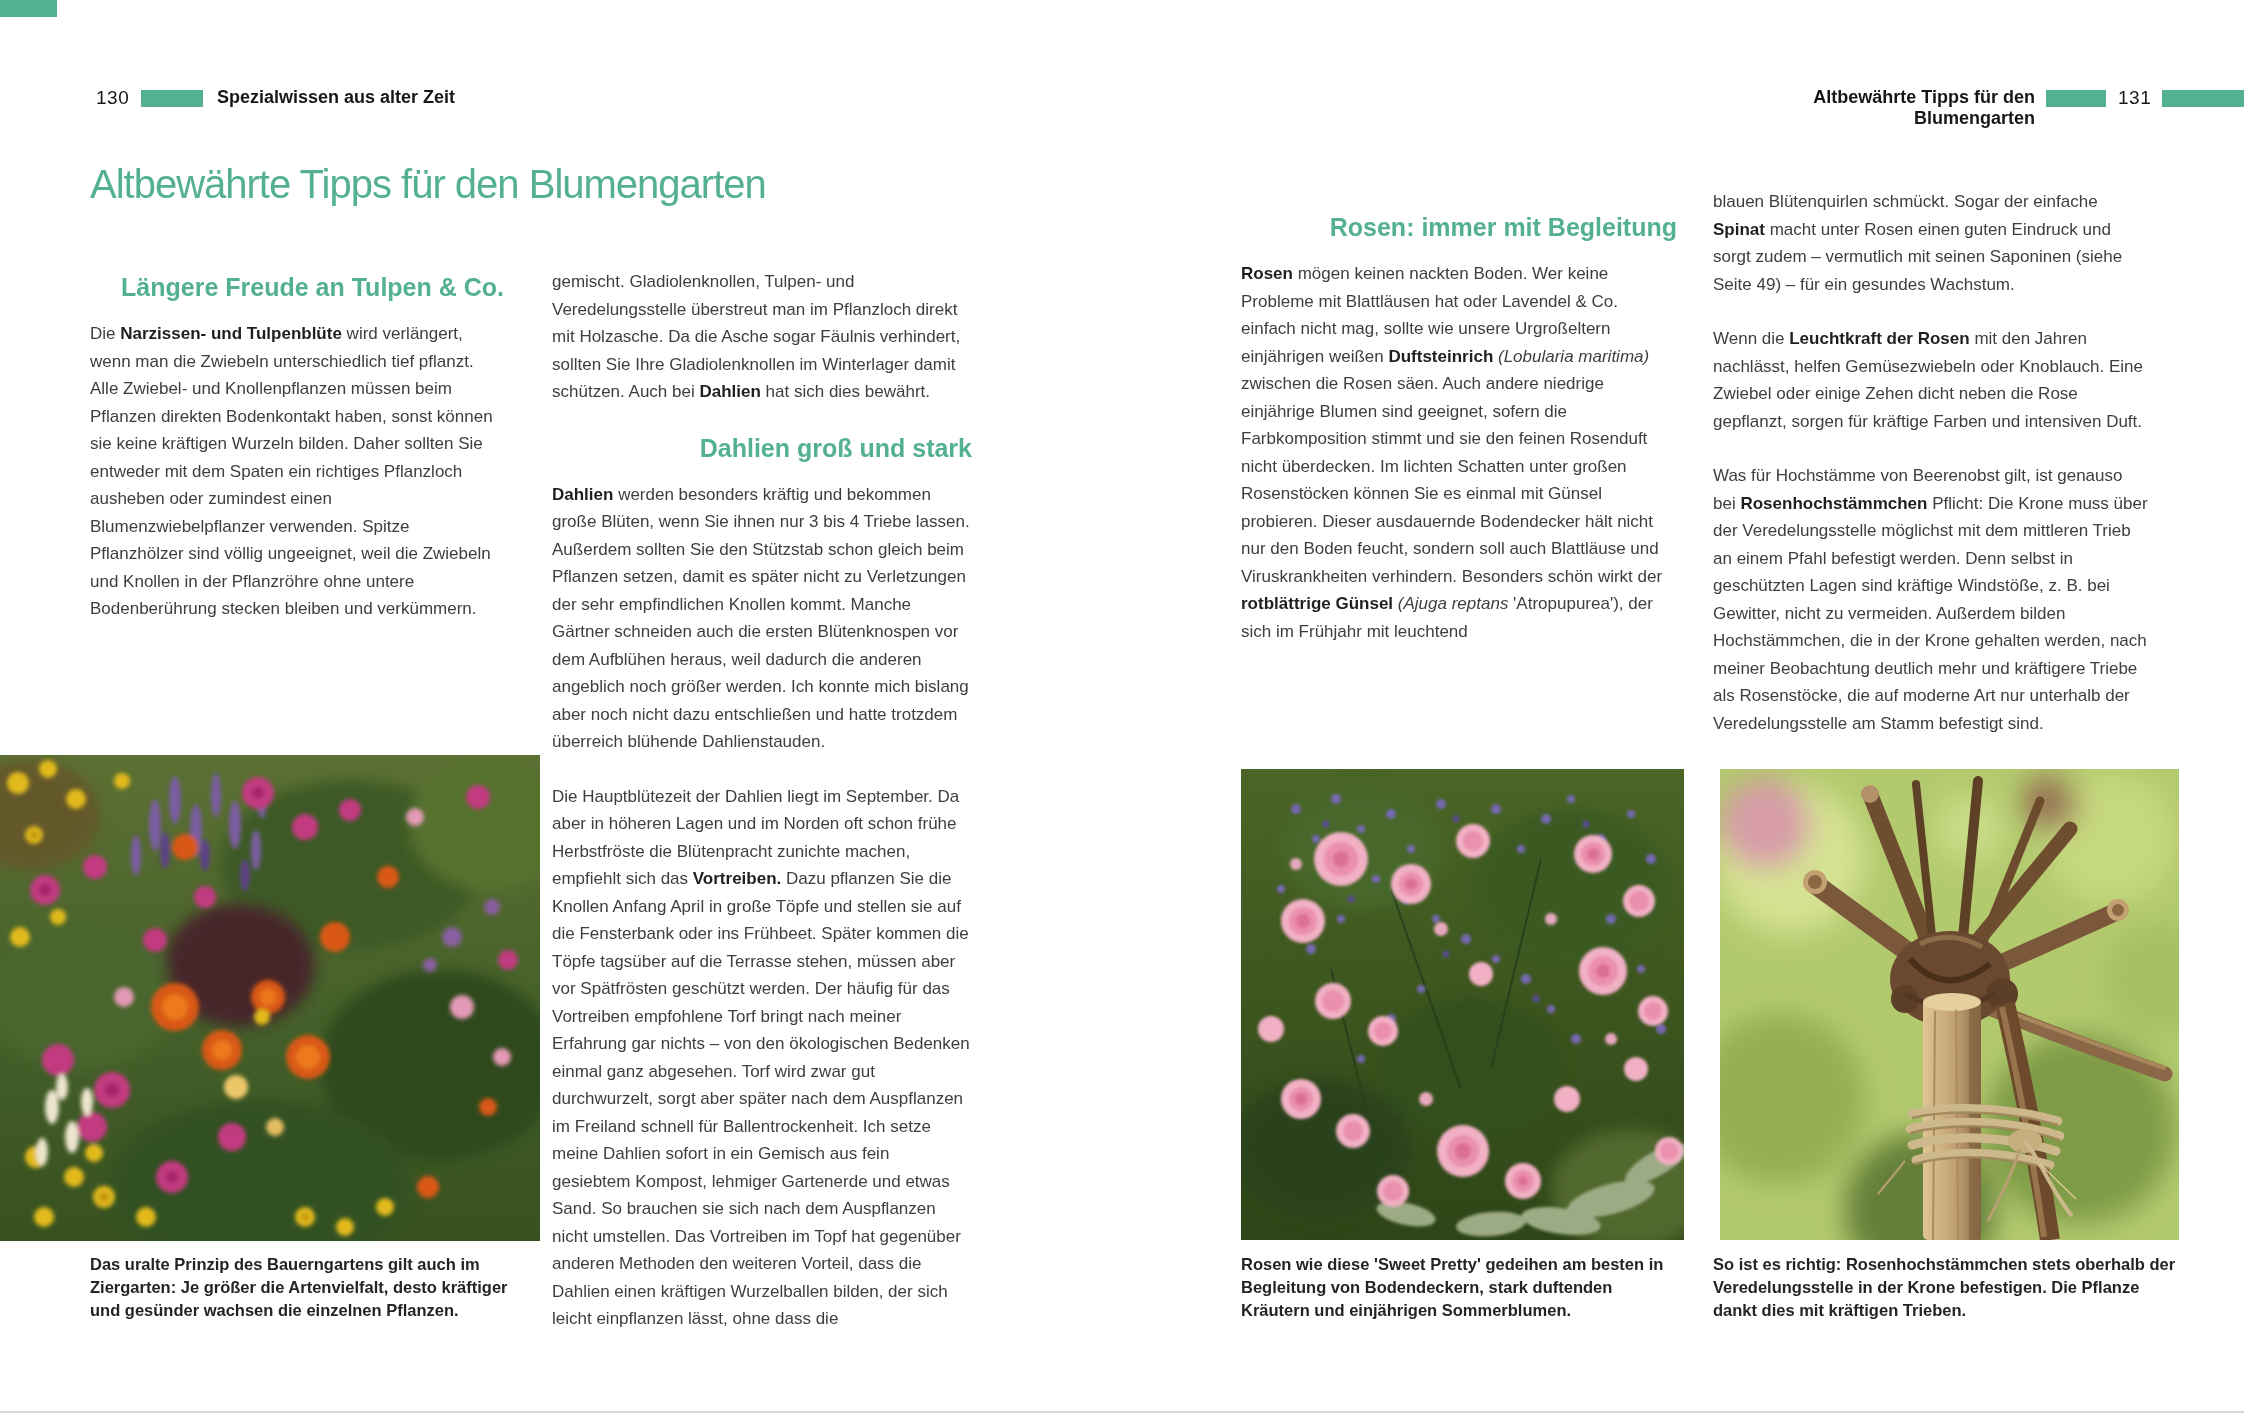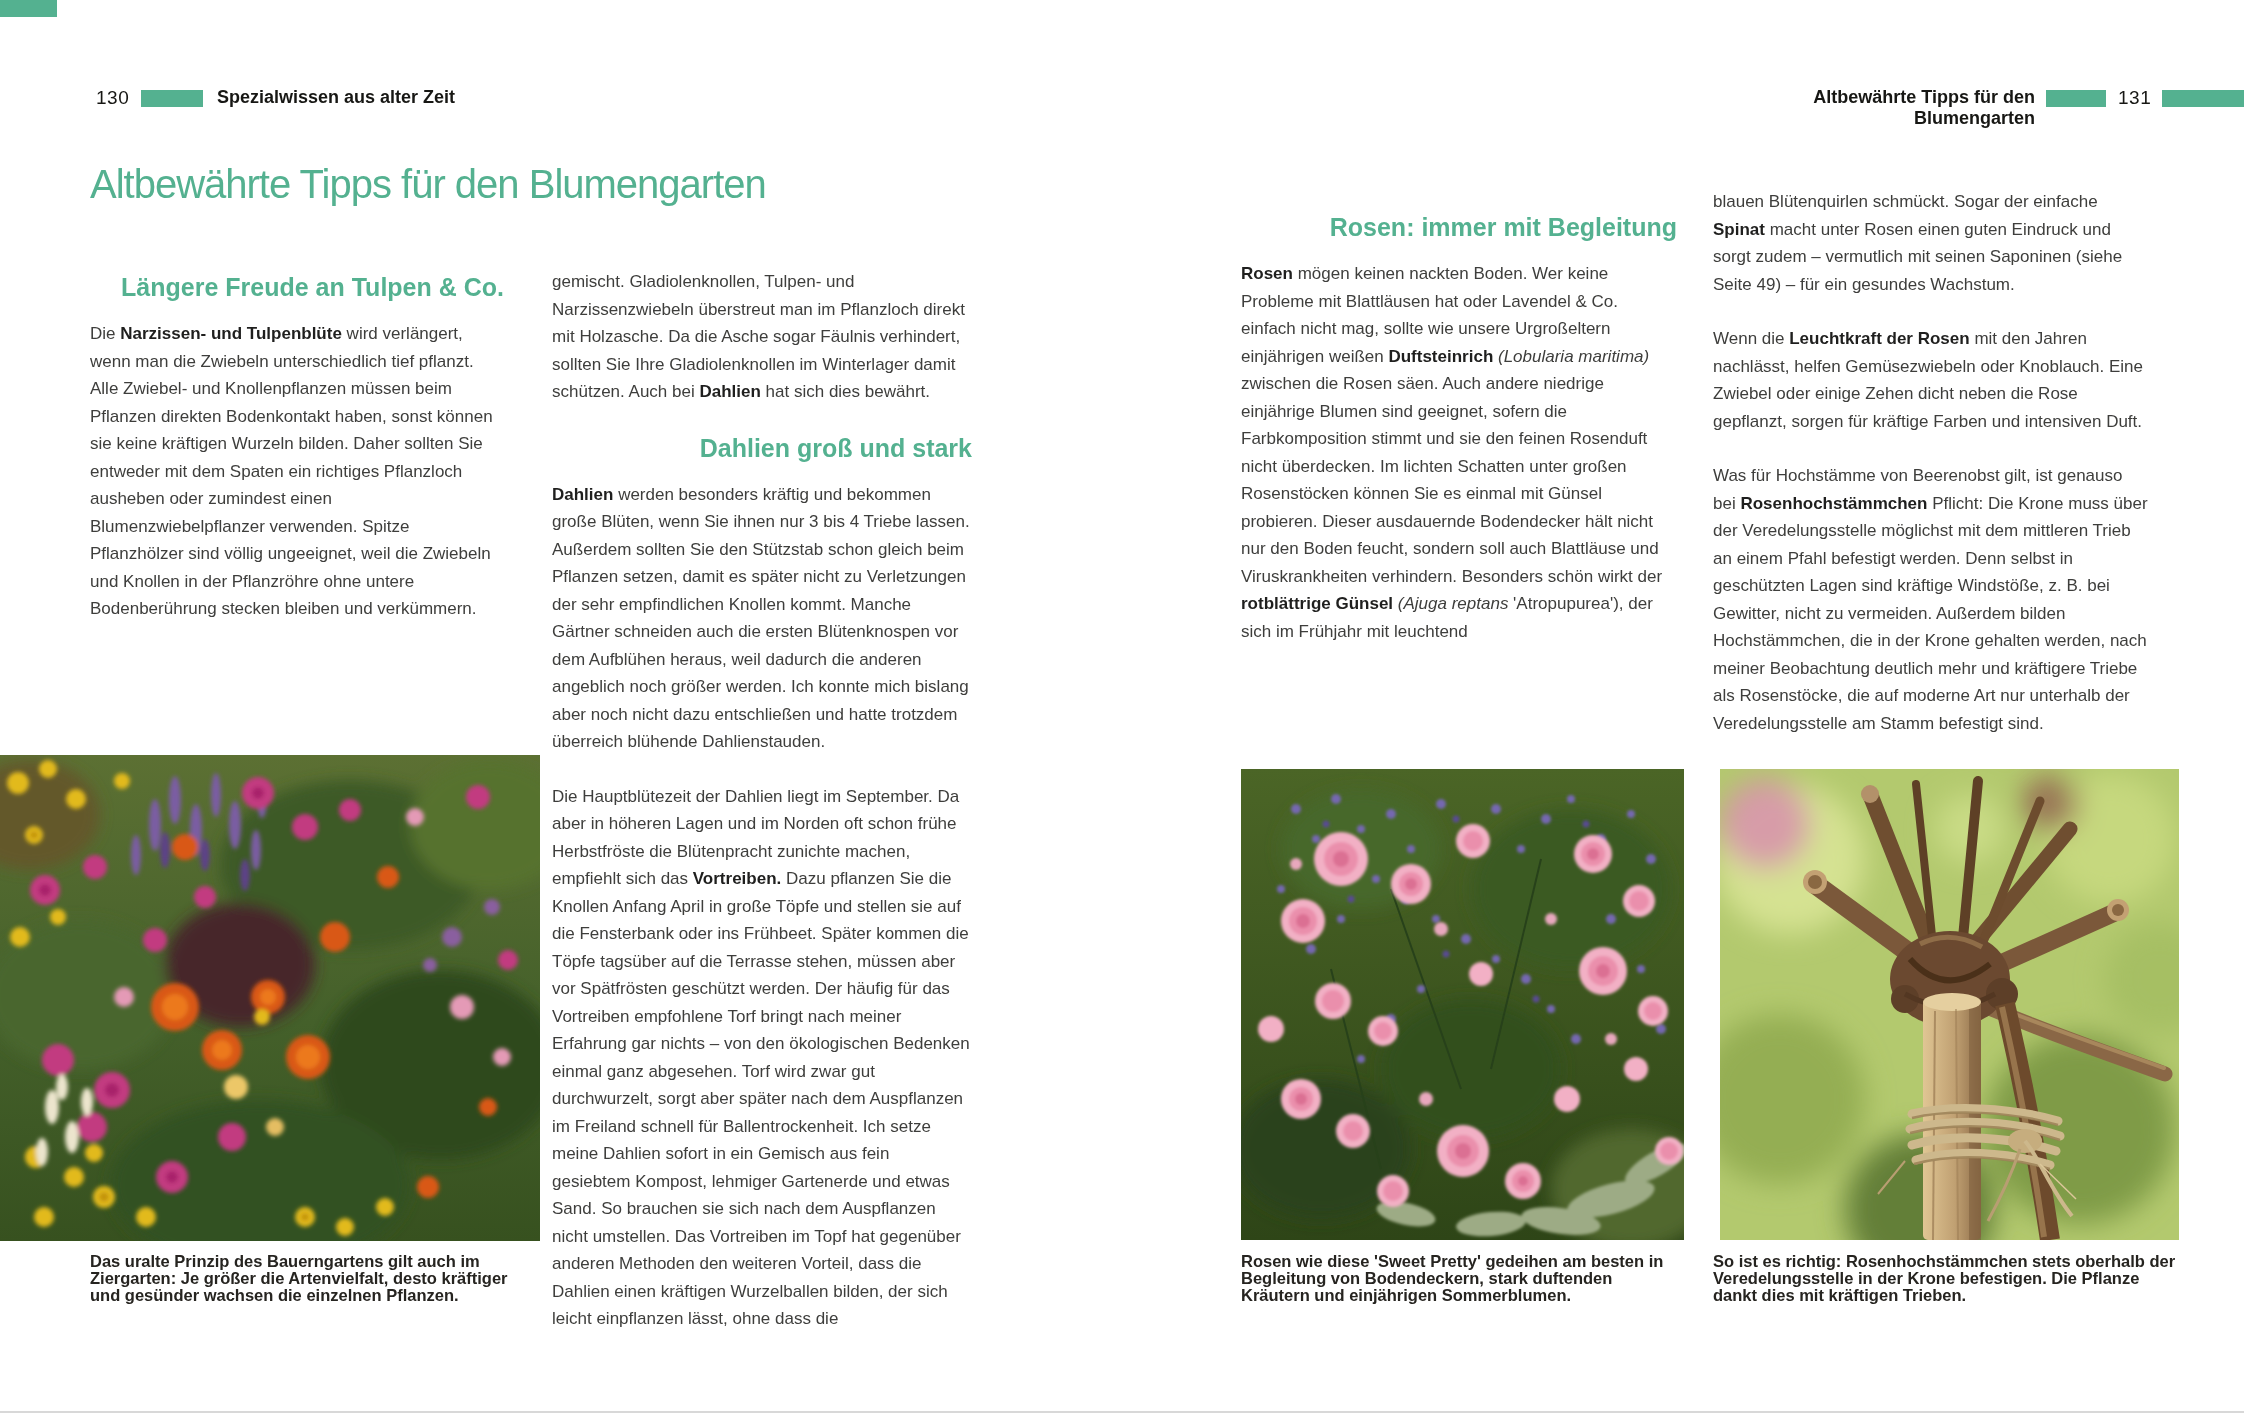--- a/index.html
+++ b/index.html
@@ -47,21 +47,21 @@
   .col h2.mt{margin-top:24px;}
   .col p{margin:0 0 27px 0;}
   .b{font-weight:700;color:var(--strong-text,#1f1f1e);}
   .i{font-style:italic;}
   .photo{position:absolute;display:block;}
   #ph-garden{left:0;top:755px;width:540px;height:486px;}
   #ph-roses{left:1241px;top:769px;width:443px;height:471px;}
   #ph-trunk{left:1720px;top:769px;width:459px;height:471px;}
   .caption{
     position:absolute;top:1253px;margin:0;font-size:16.5px;font-weight:700;
-    line-height:17px;color:var(--caption-text,#262420);
+    line-height:23px;color:var(--caption-text,#262420);
   }
   #cap-garden{left:90px;width:436px;}
   #cap-roses{left:1241px;width:444px;}
   #cap-trunk{left:1713px;width:468px;}
   #page-edge{position:absolute;left:0;top:1411px;width:2244px;height:2px;background:var(--page-edge,#d8d8d8);}
 </style>
 </head>
 <body>
 
 <div class="spread">
@@ -77,21 +77,21 @@
   <div class="bar" id="br2"></div>
 
   <h1 id="title">Altbewährte Tipps für den Blumengarten</h1>
 
   <div class="col" id="l-col1">
     <h2>Längere Freude an Tulpen &amp; Co.</h2>
     <p><span>Die </span><span class="b">Narzissen- und Tulpenblüte</span><span> wird verlängert, wenn man die Zwiebeln unterschiedlich tief pflanzt. Alle Zwiebel- und Knollenpflanzen müssen beim Pflanzen direkten Bodenkontakt haben, sonst können sie keine kräftigen Wurzeln bilden. Daher sollten Sie entweder mit dem Spaten ein richtiges Pflanzloch ausheben oder zumindest einen Blumenzwiebelpflanzer verwenden. Spitze Pflanzhölzer sind völlig ungeeignet, weil die Zwiebeln und Knollen in der Pflanzröhre ohne untere Bodenberührung stecken bleiben und verkümmern.</span></p>
   </div>
 
   <div class="col" id="l-col2">
-    <p><span>gemischt. Gladiolenknollen, Tulpen- und Narzissenzwiebeln überstreut man im Pflanzloch direkt mit Holzasche. Da die Asche sogar Fäulnis verhindert, sollten Sie Ihre Gladiolenknollen im Winterlager damit schützen. Auch bei </span><span class="b">Dahlien</span><span> hat sich dies bewährt.</span></p>
+    <p><span>gemischt. Gladiolenknollen, Tulpen- und Veredelungsstelle überstreut man im Pflanzloch direkt mit Holzasche. Da die Asche sogar Fäulnis verhindert, sollten Sie Ihre Gladiolenknollen im Winterlager damit schützen. Auch bei </span><span class="b">Dahlien</span><span> hat sich dies bewährt.</span></p>
     <h2 class="mt">Dahlien groß und stark</h2>
     <p><span class="b">Dahlien</span><span> werden besonders kräftig und bekommen große Blüten, wenn Sie ihnen nur 3 bis 4 Triebe lassen. Außerdem sollten Sie den Stützstab schon gleich beim Pflanzen setzen, damit es später nicht zu Verletzungen der sehr empfindlichen Knollen kommt. Manche Gärtner schneiden auch die ersten Blütenknospen vor dem Aufblühen heraus, weil dadurch die anderen angeblich noch größer werden. Ich konnte mich bislang aber noch nicht dazu entschließen und hatte trotzdem überreich blühende Dahlienstauden.</span></p>
     <p><span>Die Hauptblütezeit der Dahlien liegt im September. Da aber in höheren Lagen und im Norden oft schon frühe Herbstfröste die Blütenpracht zunichte machen, empfiehlt sich das </span><span class="b">Vortreiben.</span><span> Dazu pflanzen Sie die Knollen Anfang April in große Töpfe und stellen sie auf die Fensterbank oder ins Frühbeet. Später kommen die Töpfe tagsüber auf die Terrasse stehen, müssen aber vor Spätfrösten geschützt werden. Der häufig für das Vortreiben empfohlene Torf bringt nach meiner Erfahrung gar nichts – von den ökologischen Bedenken einmal ganz abgesehen. Torf wird zwar gut durchwurzelt, sorgt aber später nach dem Auspflanzen im Freiland schnell für Ballentrockenheit. Ich setze meine Dahlien sofort in ein Gemisch aus fein gesiebtem Kompost, lehmiger Gartenerde und etwas Sand. So brauchen sie sich nach dem Auspflanzen nicht umstellen. Das Vortreiben im Topf hat gegenüber anderen Methoden den weiteren Vorteil, dass die Dahlien einen kräftigen Wurzelballen bilden, der sich leicht einpflanzen lässt, ohne dass die</span></p>
   </div>
 
   <div class="col" id="r-col1">
     <h2 class="mt">Rosen: immer mit Begleitung</h2>
     <p><span class="b">Rosen</span><span> mögen keinen nackten Boden. Wer keine Probleme mit Blattläusen hat oder Lavendel &amp; Co. einfach nicht mag, sollte wie unsere Urgroßeltern einjährigen weißen </span><span class="b">Duftsteinrich</span><span> </span><span class="i">(Lobularia maritima)</span><span> zwischen die Rosen säen. Auch andere niedrige einjährige Blumen sind geeignet, sofern die Farbkomposition stimmt und sie den feinen Rosenduft nicht überdecken. Im lichten Schatten unter großen Rosenstöcken können Sie es einmal mit Günsel probieren. Dieser ausdauernde Bodendecker hält nicht nur den Boden feucht, sondern soll auch Blattläuse und Viruskrankheiten verhindern. Besonders schön wirkt der </span><span class="b">rotblättrige Günsel</span><span> </span><span class="i">(Ajuga reptans</span><span> 'Atropupurea'), der sich im Frühjahr mit leuchtend</span></p>
   </div>
 

